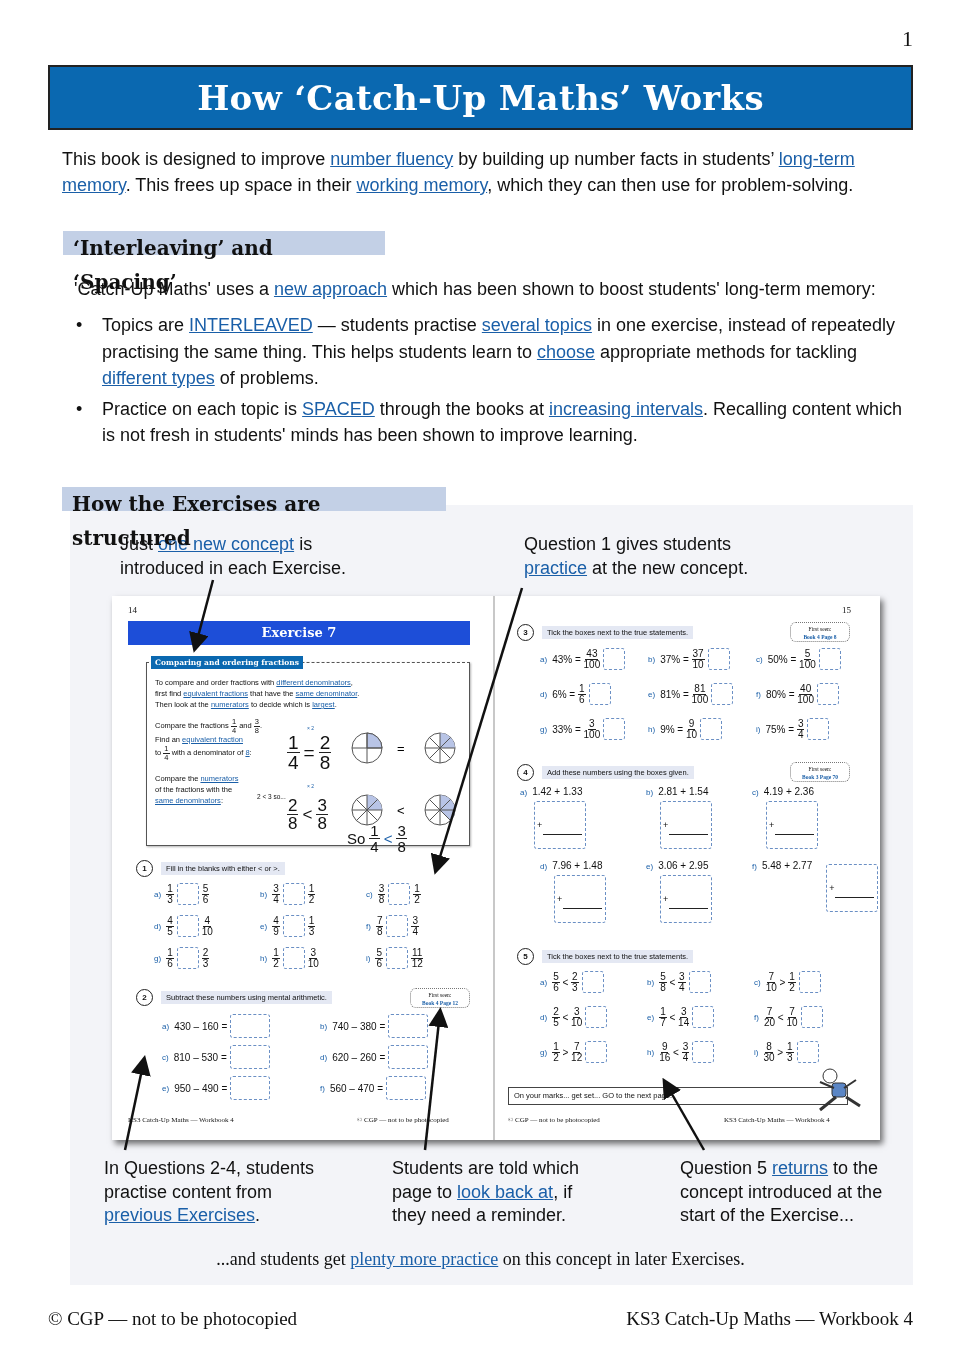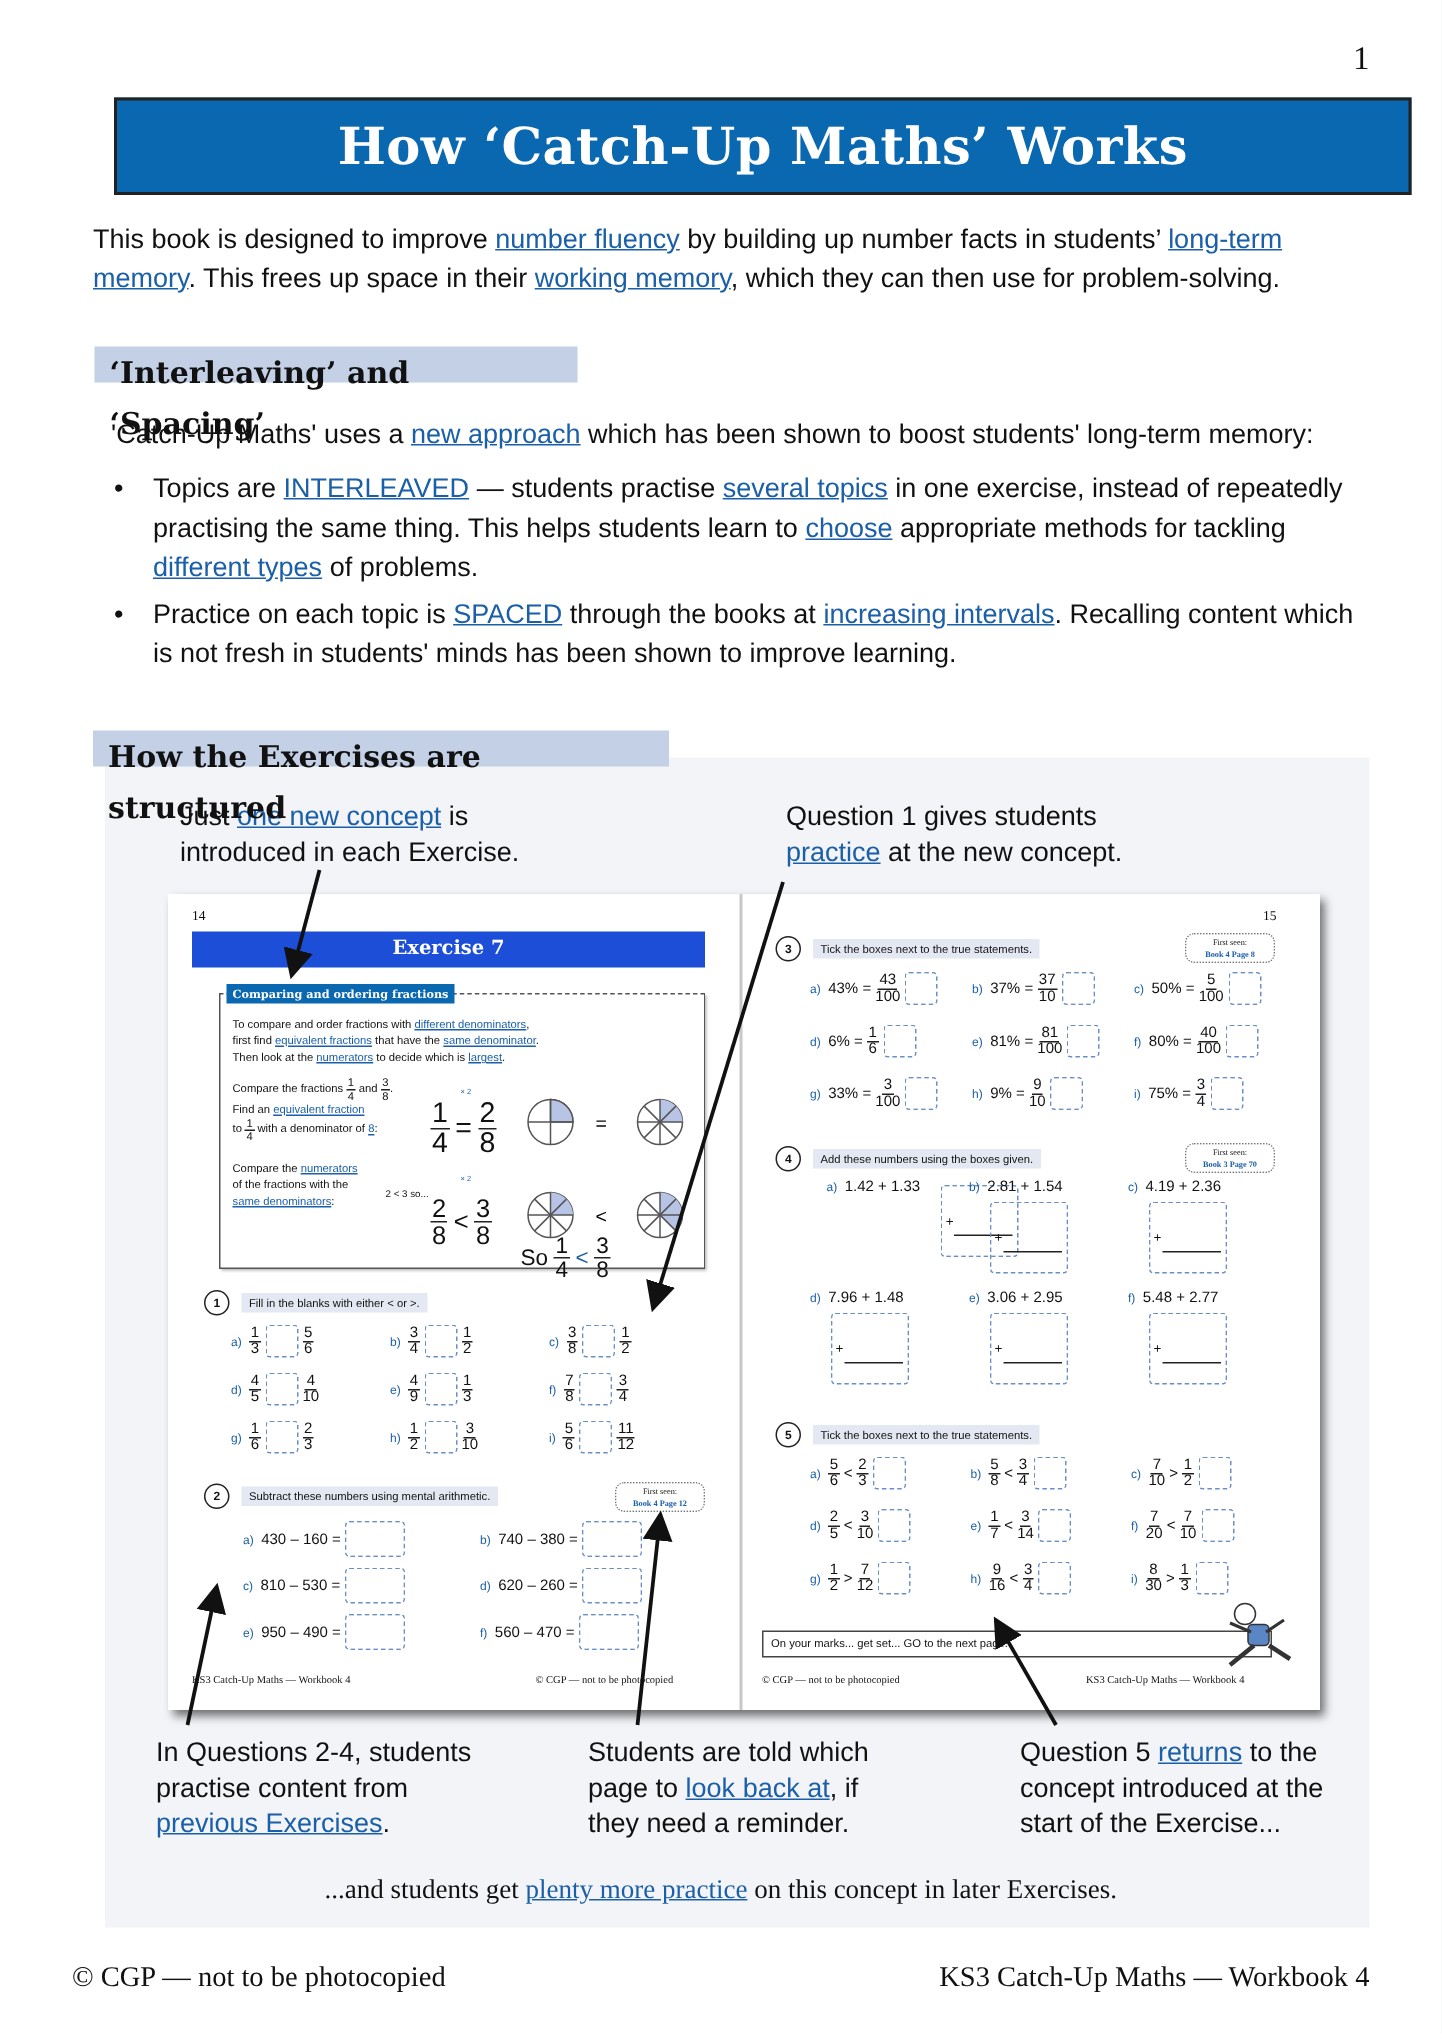--- a/index.html
+++ b/index.html
@@ -1,19 +1,19 @@
 <!DOCTYPE html>
 <html><head>
 <meta charset="utf-8">
 <style>
   * { box-sizing: border-box; margin: 0; padding: 0; }
   body { width: 961px; height: 1360px; background: #ffffff; font-family: "Liberation Sans", sans-serif; color: #111; position: relative; overflow: hidden; }
   a, .lnk { color: #1a5fa8; text-decoration: underline; }
   .page-num { position: absolute; top: 26px; right: 48px; font-family: "Liberation Serif", serif; font-size: 22px; }
-  .title-bar { position: absolute; top: 65px; left: 48px; width: 865px; height: 65px; background: #0a68b0; border: 2px solid #222; display: flex; align-items: center; justify-content: center; margin-left: 28px; }
+  .title-bar { position: absolute; top: 65px; left: 48px; width: 865px; height: 65px; background: #0a68b0; border: 2px solid #222; display: flex; align-items: center; justify-content: center; }
   .title-bar h1 { color: #fff; font-family: "DejaVu Serif", serif; font-weight: bold; font-size: 34px; letter-spacing: 0.3px; }
   .intro { position: absolute; top: 146px; left: 62px; width: 840px; font-size: 18px; line-height: 26px; }
   .sec-head { position: absolute; background: #c3d0e6; padding: 0 10px; font-family: "DejaVu Serif", serif; font-weight: bold; font-size: 20px; height: 24px; line-height: 34px; }
   .sec1 { top: 231px; left: 63px; width: 322px; }
   .para2 { position: absolute; top: 276px; left: 74px; width: 840px; font-size: 18px; line-height: 26px; }
   .bullets { position: absolute; top: 312px; left: 74px; width: 840px; font-size: 18px; line-height: 26.5px; list-style: none; }
   .bullets li { position: relative; padding-left: 28px; margin-bottom: 4px; }
   .bullets li::before { content: "•"; position: absolute; left: 2px; top: 0; }
   .panel { position: absolute; top: 505px; left: 70px; width: 843px; height: 780px; background: #f3f4f8; }
   .sec2 { top: 487px; left: 62px; width: 384px; z-index: 2; }
@@ -450,21 +450,21 @@
     </div>
     <div class="item" style="left: 644px; top: 122px;">
       <span class="lbl">i)</span>
       <span>75% =&nbsp;</span>
       <span class="frac">
         <span class="n">3</span>
         <span>4</span>
       </span>
       <span class="dbox"></span>
     </div>
-    <div class="item" style="left: 439px; top: 190px; flex-direction: row; align-items: flex-start;">
+    <div class="item" style="left: 408px; top: 190px; flex-direction: column; align-items: flex-start;">
       <div><span class="lbl">a)</span><span>1.42 + 1.33</span></div>
       <div class="dbox add" style="margin:4px 0 0 14px;">
         <span style="position:absolute;left:2px;top:18px;font-size:9px;">+</span>
         <span style="position:absolute;left:8px;right:3px;top:32px;border-top:1px solid #222;"></span>
       </div>
     </div>
     <div class="item" style="left: 534px; top: 190px; flex-direction: column; align-items: flex-start;">
       <div><span class="lbl">b)</span><span>2.81 + 1.54</span></div>
       <div class="dbox add" style="margin:4px 0 0 14px;">
         <span style="position:absolute;left:2px;top:18px;font-size:9px;">+</span>
@@ -485,21 +485,21 @@
         <span style="position:absolute;left:8px;right:3px;top:32px;border-top:1px solid #222;"></span>
       </div>
     </div>
     <div class="item" style="left: 534px; top: 264px; flex-direction: column; align-items: flex-start;">
       <div><span class="lbl">e)</span><span>3.06 + 2.95</span></div>
       <div class="dbox add" style="margin:4px 0 0 14px;">
         <span style="position:absolute;left:2px;top:18px;font-size:9px;">+</span>
         <span style="position:absolute;left:8px;right:3px;top:32px;border-top:1px solid #222;"></span>
       </div>
     </div>
-    <div class="item" style="left: 640px; top: 264px; flex-direction: column; align-items: flex-start;">
+    <div class="item" style="left: 640px; top: 264px; flex-direction: row; align-items: flex-start;">
       <div><span class="lbl">f)</span><span>5.48 + 2.77</span></div>
       <div class="dbox add" style="margin:4px 0 0 14px;">
         <span style="position:absolute;left:2px;top:18px;font-size:9px;">+</span>
         <span style="position:absolute;left:8px;right:3px;top:32px;border-top:1px solid #222;"></span>
       </div>
     </div>
     <div class="item" style="left: 428px; top: 375px;">
       <span class="lbl">a)</span>
       <span class="frac">
         <span class="n">5</span>

